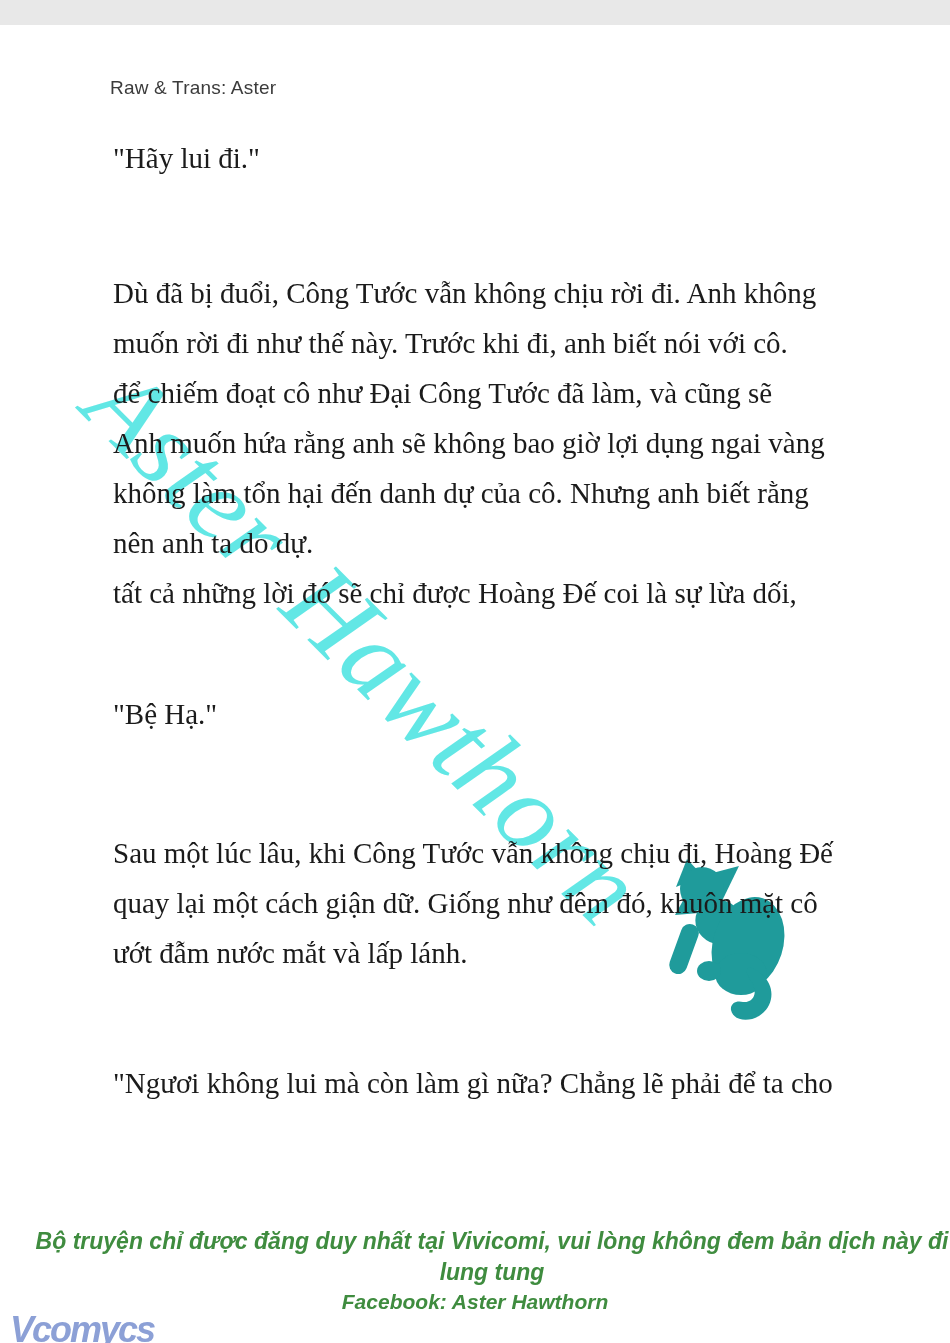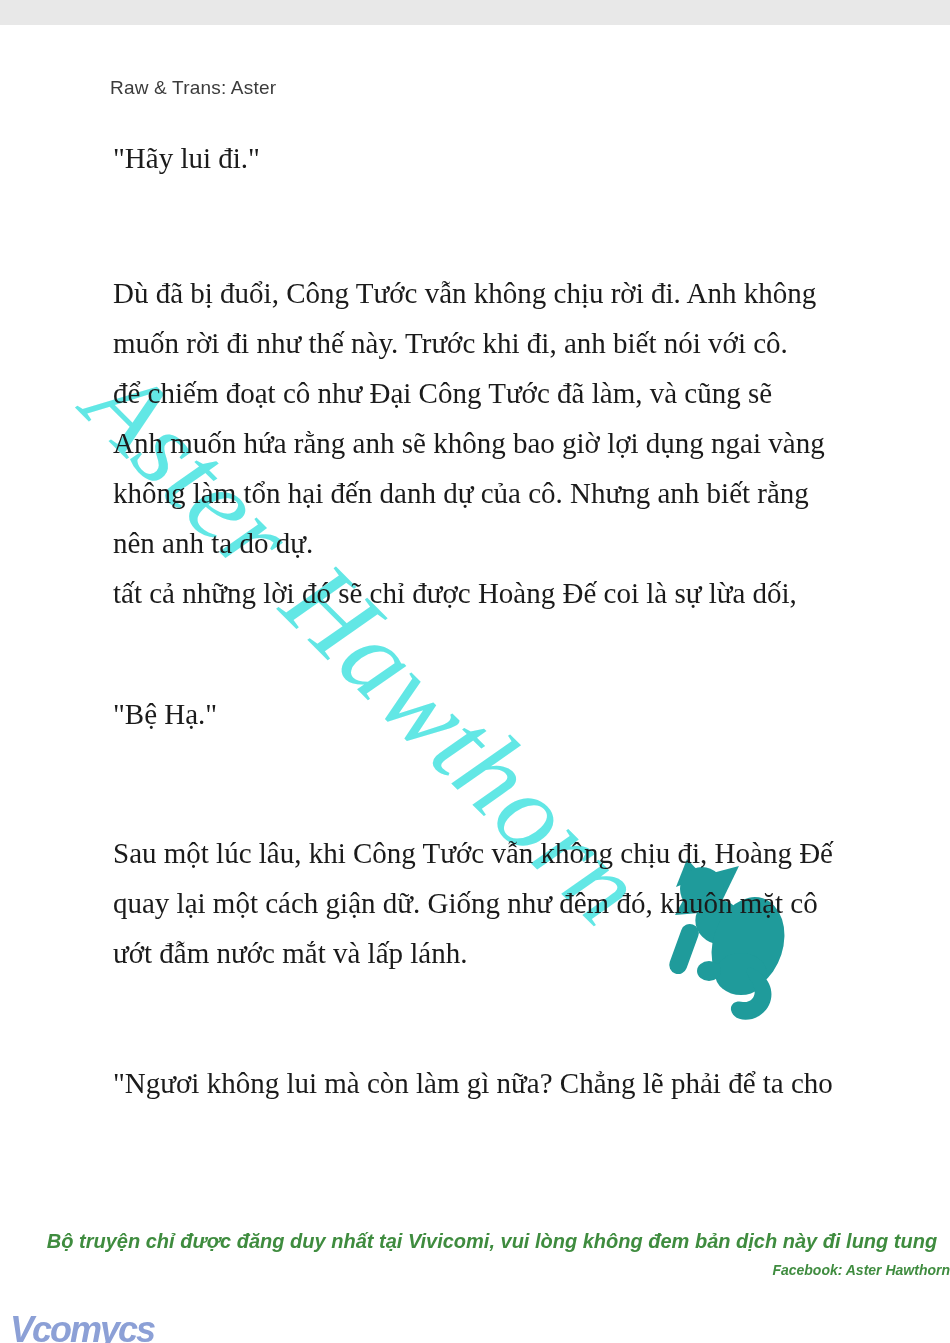--- a/index.html
+++ b/index.html
@@ -50,23 +50,23 @@
   .q2{top:664px;}
   .p2{top:803px;}
   .p3{top:1033px;}
   .footer{
     position:absolute;left:0;right:0;top:1201px;
     text-align:center;z-index:2;
     font-family:"Liberation Sans", sans-serif;
     font-weight:bold;font-style:italic;
     color:var(--footer_green);
   }
-  .footer-l1{font-size:20px;line-height:31px;padding-left:34px;}
+  .footer-l1{font-size:23px;line-height:31px;padding-left:34px;}
   .footer-l2{font-size:16.5px;line-height:29px;}
-  .footer-l3{font-size:14px;line-height:27px;text-align:right;}
+  .footer-l3{font-size:21px;line-height:27px;}
   .logo{
     position:absolute;left:10px;top:1284px;z-index:2;
     font-family:"Liberation Sans", sans-serif;
     font-weight:bold;font-style:italic;
     font-size:36px;letter-spacing:-2px;
     color:var(--logo_blue);
   }
   .logo-swoosh{position:absolute;left:22px;top:40px;}
 </style>
 </head>

